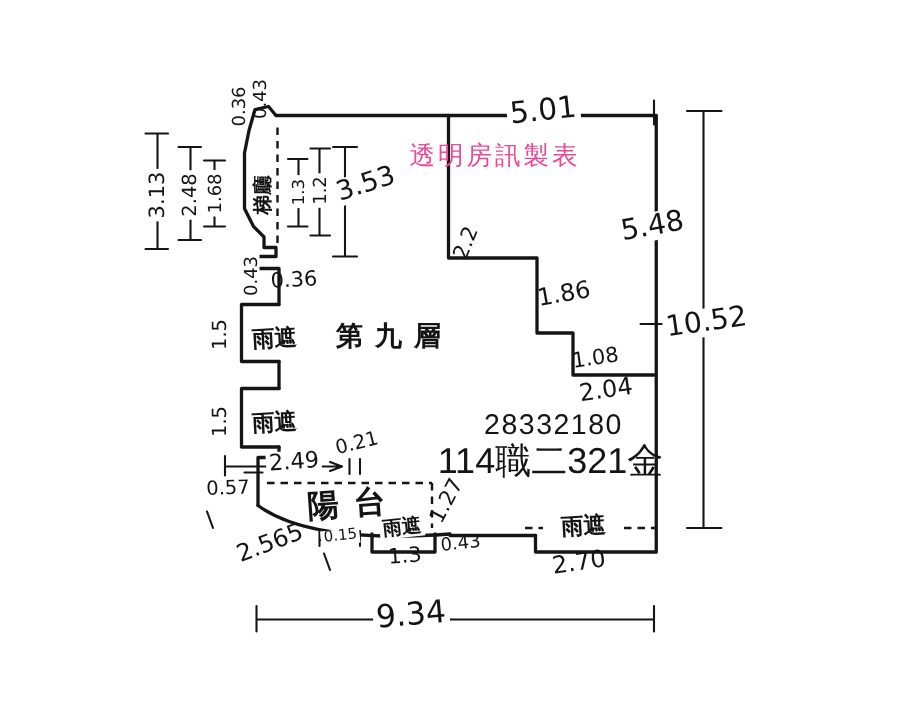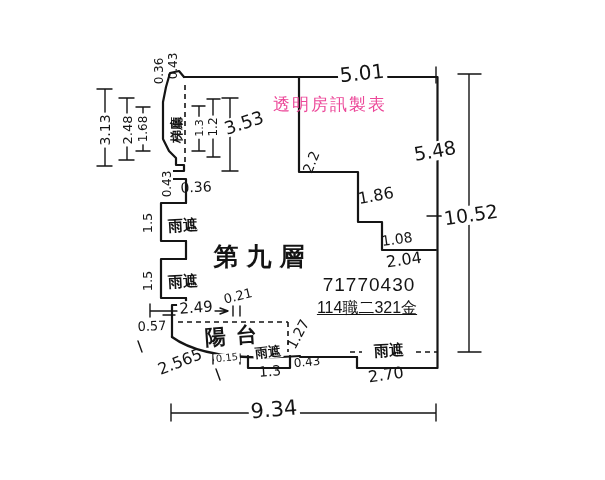--- a/index.html
+++ b/index.html
@@ -83,28 +83,28 @@
       <div class="label hand bg" style="left: 244px; top: 123px; font-size: 18px; transform: translate(-50%, -50%) rotate(-18deg);">3.53</div>
       <div class="label hand bg" style="left: 199px; top: 128px; font-size: 11px; transform: translate(-50%, -50%) rotate(-90deg);">1.3</div>
       <div class="label hand bg" style="left: 213px; top: 127px; font-size: 12px; transform: translate(-50%, -50%) rotate(-90deg);">1.2</div>
       <div class="label hand bold" style="left: 176px; top: 130px; font-size: 13px; transform: translate(-50%, -50%) rotate(-90deg);">梯廳</div>
       <div class="label hand bg" style="left: 167px; top: 184px; font-size: 12px; transform: translate(-50%, -50%) rotate(-90deg);">0.43</div>
       <div class="label hand" style="left: 196px; top: 187px; font-size: 14px; transform: translate(-50%, -50%) rotate(-3deg);">0.36</div>
       <div class="label hand" style="left: 147px; top: 223px; font-size: 13px; transform: translate(-50%, -50%) rotate(-90deg);">1.5</div>
       <div class="label hand bold" style="left: 183px; top: 226px; font-size: 15px; transform: translate(-50%, -50%) rotate(-3deg);">雨遮</div>
       <div class="label hand" style="left: 147px; top: 281px; font-size: 13px; transform: translate(-50%, -50%) rotate(-90deg);">1.5</div>
       <div class="label hand bold" style="left: 183px; top: 282px; font-size: 15px; transform: translate(-50%, -50%) rotate(-3deg);">雨遮</div>
-      <div class="label serif bold" style="left: 263px; top: 225px; font-size: 25px; transform: translate(-50%, -50%) rotate(0deg); letter-spacing: 8px; margin-top: 31px;">第九層</div>
+      <div class="label serif bold" style="left: 263px; top: 225px; font-size: 18px; transform: translate(-50%, -50%) rotate(0deg); letter-spacing: 8px;">第九層</div>
       <div class="label print" style="left: 330px; top: 104px; font-size: 17px; transform: translate(-50%, -50%) rotate(0deg); letter-spacing: 2px; color: #ec4899;">透明房訊製表</div>
       <div class="label hand" style="left: 311px; top: 162px; font-size: 14px; transform: translate(-50%, -50%) rotate(-68deg);">2.2</div>
       <div class="label hand" style="left: 376px; top: 196px; font-size: 16px; transform: translate(-50%, -50%) rotate(-10deg);">1.86</div>
       <div class="label hand" style="left: 397px; top: 239px; font-size: 14px; transform: translate(-50%, -50%) rotate(-8deg);">1.08</div>
       <div class="label hand" style="left: 404px; top: 260px; font-size: 16px; transform: translate(-50%, -50%) rotate(-8deg);">2.04</div>
-      <div class="label print" style="left: 369px; top: 284px; font-size: 19px; transform: translate(-50%, -50%) rotate(0deg); letter-spacing: 1px;">71770430</div>
-      <div class="label print" style="left: 367px; top: 308px; font-size: 16px; transform: translate(-50%, -50%) rotate(0deg); text-decoration: underline;">114職二321金</div>
+      <div class="label print" style="left: 369px; top: 284px; font-size: 19px; transform: translate(-50%, -50%) rotate(0deg); letter-spacing: 1px;">28332180</div>
+      <div class="label print" style="left: 367px; top: 308px; font-size: 24px; transform: translate(-50%, -50%) rotate(0deg);">114職二321金</div>
       <div class="label hand bg" style="left: 196px; top: 308px; font-size: 15px; transform: translate(-50%, -50%) rotate(-4deg);">2.49</div>
       <div class="label hand" style="left: 238px; top: 296px; font-size: 13px; transform: translate(-50%, -50%) rotate(-14deg);">0.21</div>
       <div class="label hand" style="left: 152px; top: 326px; font-size: 13px; transform: translate(-50%, -50%) rotate(-2deg);">0.57</div>
       <div class="label hand bold" style="left: 236px; top: 336px; font-size: 21px; transform: translate(-50%, -50%) rotate(-4deg); letter-spacing: 10px;">陽台</div>
       <div class="label hand" style="left: 298px; top: 334px; font-size: 14px; transform: translate(-50%, -50%) rotate(-62deg);">1.27</div>
       <div class="label hand bg" style="left: 227px; top: 358px; font-size: 10px; transform: translate(-50%, -50%) rotate(-6deg);">0.15</div>
       <div class="label hand bold bg" style="left: 268px; top: 352px; font-size: 13px; transform: translate(-50%, -50%) rotate(-6deg);">雨遮</div>
       <div class="label hand" style="left: 270px; top: 371px; font-size: 14px; transform: translate(-50%, -50%) rotate(-4deg);">1.3</div>
       <div class="label hand" style="left: 307px; top: 362px; font-size: 12px; transform: translate(-50%, -50%) rotate(-6deg);">0.43</div>
       <div class="label hand" style="left: 180px; top: 362px; font-size: 16px; transform: translate(-50%, -50%) rotate(-21deg);">2.565</div>

